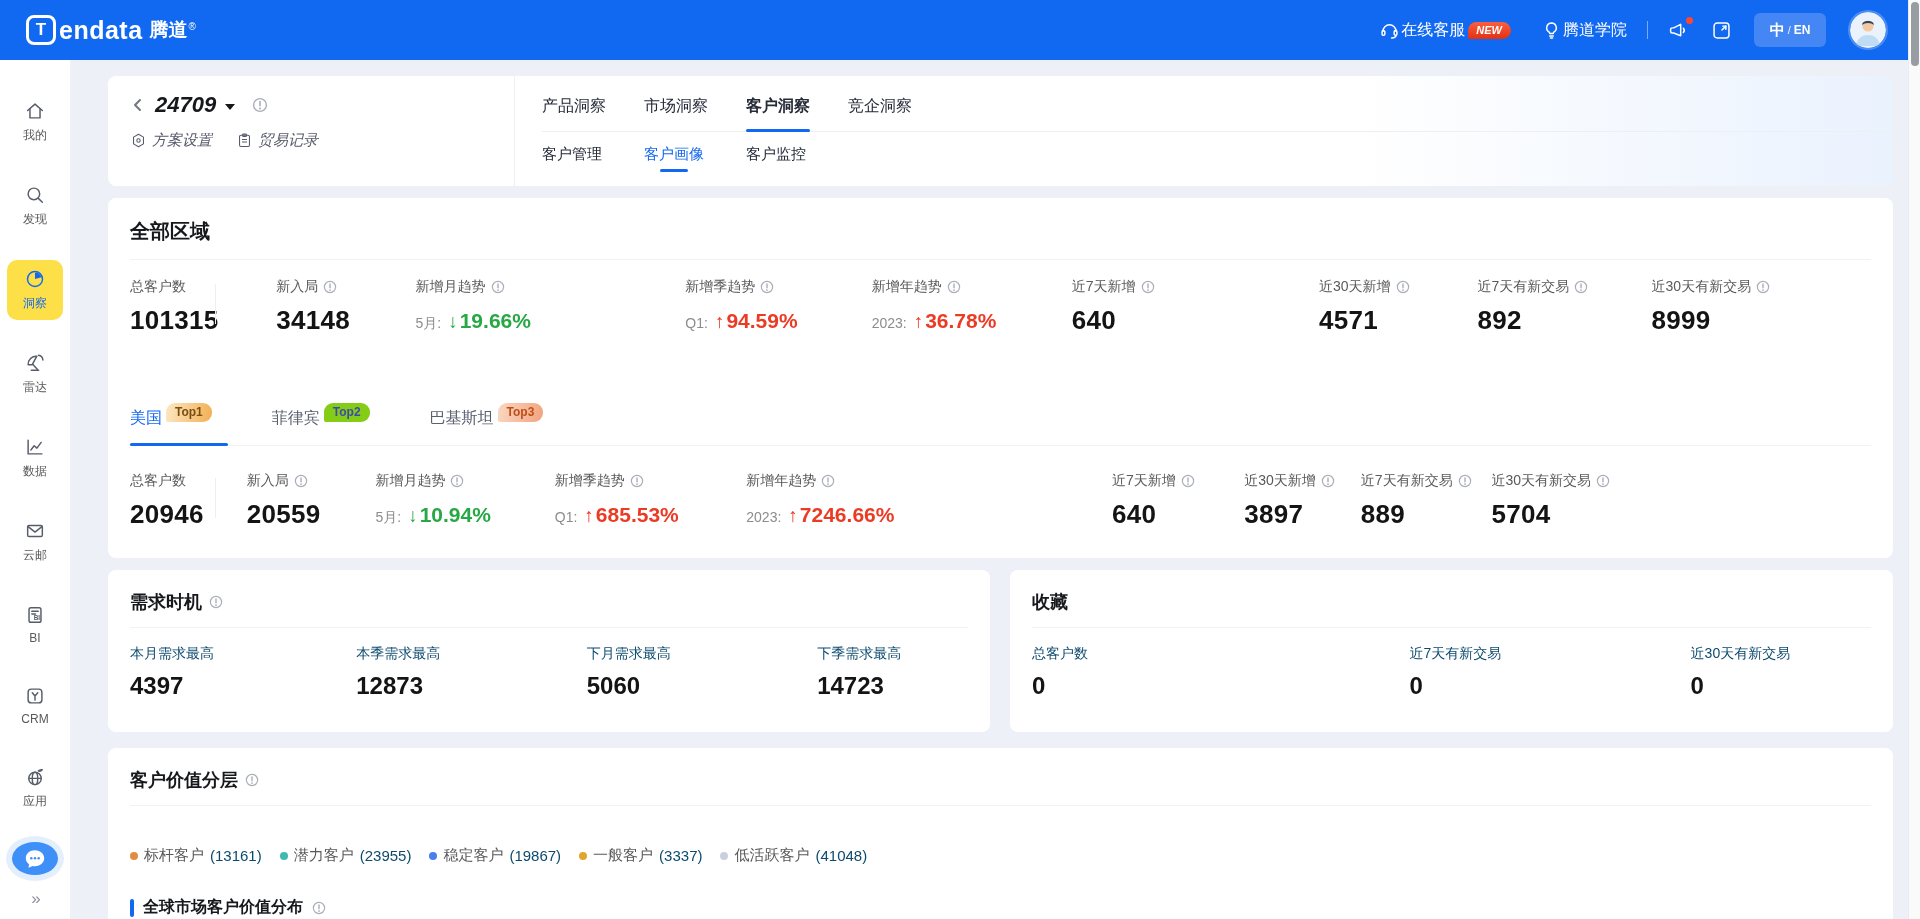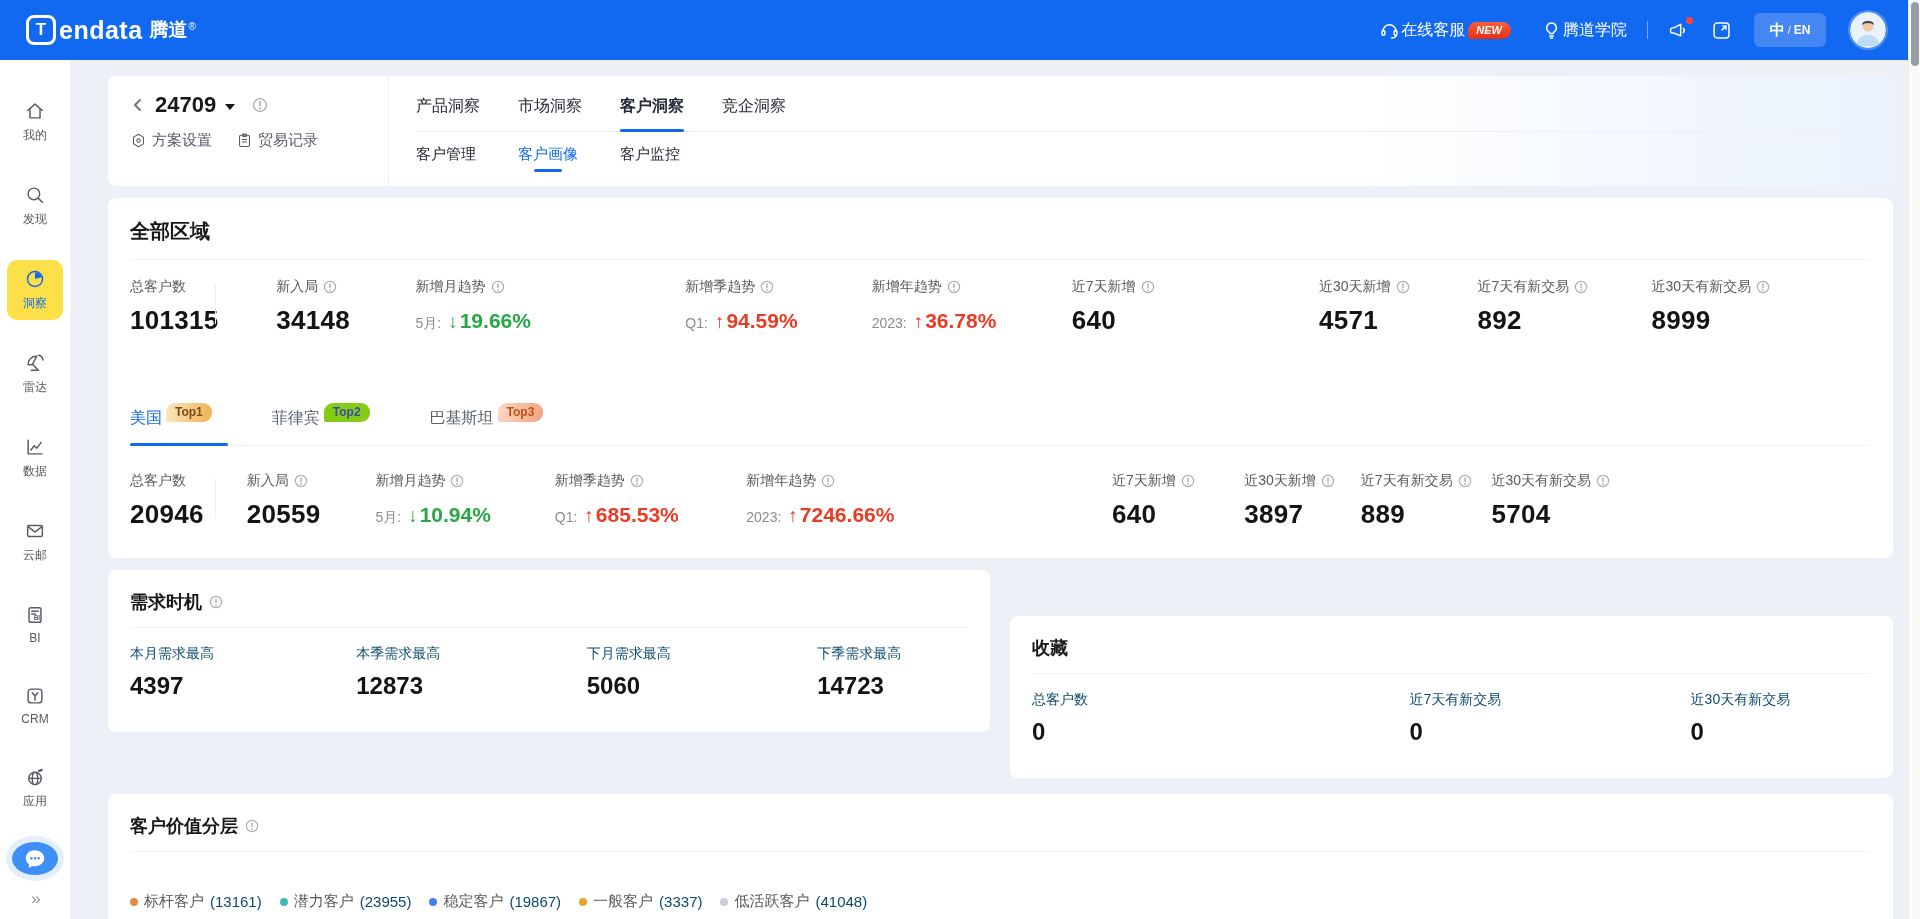--- a/index.html
+++ b/index.html
@@ -44,21 +44,21 @@
   .fab { margin-top:auto; width:46px; height:46px; border-radius:50%; background:#3F8FF8; display:flex; align-items:center; justify-content:center;
     box-shadow:0 0 0 6px rgba(63,143,248,.14); cursor:pointer; margin-bottom:14px; }
   .collapse { color:#8C9099; font-size:17px; letter-spacing:-2px; cursor:pointer; margin-bottom:10px; }
 
   
   .main { position:absolute; left:71px; top:60px; right:12px; bottom:0; padding:16px 15px 0 37px; }
   .card { background:#fff; border-radius:8px; }
 
   
   .nav-card { height:110px; border-radius:8px; background:linear-gradient(90deg,#ffffff 70%,#EAF2FE 100%); display:flex; }
-  .nav-left { width:281px; flex:none; border-right:1px solid #EDEFF3; padding:16px 10px 0 22px; }
+  .nav-left { width:407px; flex:none; border-right:1px solid #EDEFF3; padding:16px 10px 0 22px;font-style:italic; }
   .plan-row { display:flex; align-items:center; gap:9px; }
   .back-ic { width:16px; height:16px; fill:none; stroke:#737780; stroke-width:2; stroke-linecap:round; stroke-linejoin:round; cursor:pointer; }
   .plan-id { font-size:22px; font-weight:700; }
   .caret-down { width:0; height:0; border-left:5px solid transparent; border-right:5px solid transparent; border-top:6px solid #17181C;
     margin-top:3px; cursor:pointer; }
   .plan-info { margin-left:8px; }
   .tool-row { margin-top:13px; display:flex; align-items:center; gap:24px; }
   .tool-item { display:flex; align-items:center; gap:5px; font-size:15px; color:#565B6B; cursor:pointer; }
   .ticon { width:17px; height:17px; fill:none; stroke:#565B6B; stroke-width:1.5; stroke-linecap:round; stroke-linejoin:round; }
   .nav-tabs { flex:1; padding-left:27px; display:flex; flex-direction:column; }
@@ -104,21 +104,21 @@
   .ctab.active { color:#1268F1; }
   .ctab.active::after { content:""; position:absolute; left:0; bottom:-1px; width:98px; height:3px; background:#1268F1; border-radius:2px; }
   .top-badge { font-size:12px; font-weight:700; padding:2px 9px 3px; border-radius:9px 9px 9px 2px; transform:translateY(-5px); }
   .top1 { background:linear-gradient(100deg,#FCE9C4,#F2AF52); color:#7C4D12; }
   .top2 { background:#84cc16; color:#3D4CA8; }
   .top3 { background:linear-gradient(100deg,#FAD8C2,#F2A37E); color:#BE4E18; }
 
   
   .cards-row { display:flex; gap:20px; margin-top:12px; }
   .demand-card { width:882px; flex:none; height:162px; padding:0 22px; }
-  .fav-card { flex:1; height:162px; padding:0 22px;margin-top:46px; }
+  .fav-card { flex:1; height:162px; padding:0 22px; }
   .card-title { padding-top:20px; font-size:18px; font-weight:700; display:flex; align-items:center; gap:7px; }
   .mini-hr { border-bottom:1px solid #F0F2F6; margin-top:13px; }
   .mini-stats { display:flex; padding-top:17px; }
   .mini-col { flex:none; }
   .mini-label { font-size:14px; color:#0c4a6e; }
   .mini-value { margin-top:9px; font-size:24px; font-weight:700; color:#141414; }
 
   
   .tiers-card { margin-top:16px; padding:0 22px; height:240px; }
   .legend { display:flex; align-items:center; gap:18px; margin-top:40px; }

